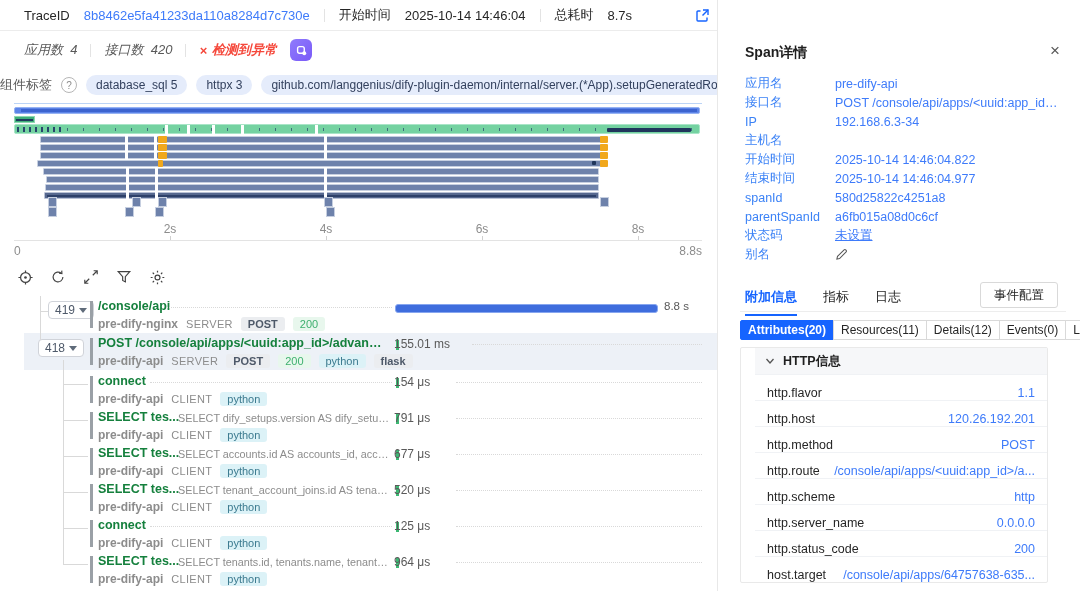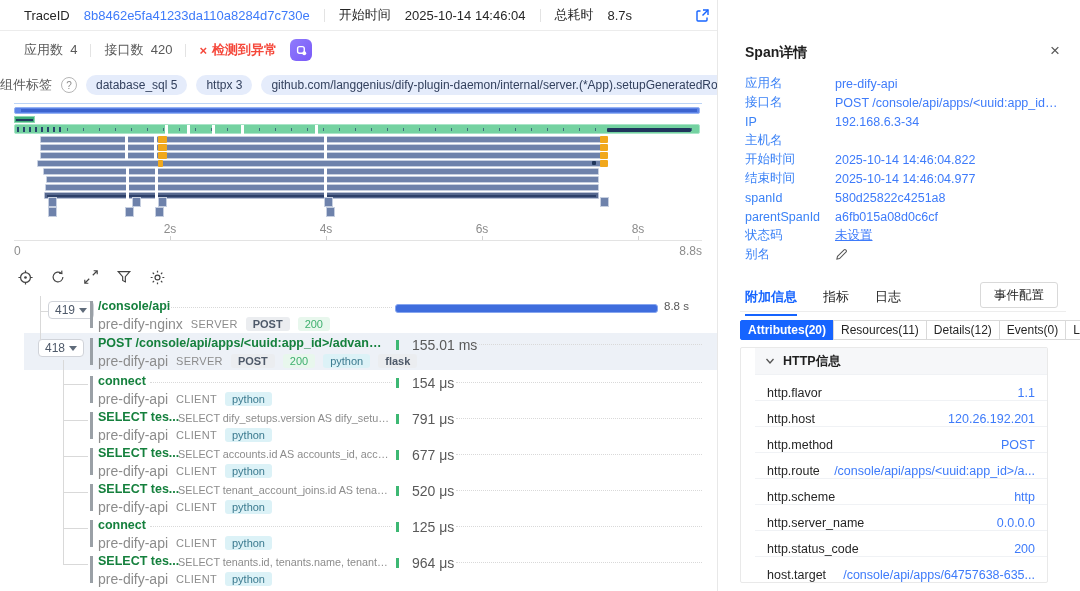--- a/index.html
+++ b/index.html
@@ -8,21 +8,21 @@
   .hline{position:absolute;height:1px;background:#ececec;}
   .vdiv{width:1px;height:13px;background:#e3e3e3;}
 
   
   #tophdr{position:absolute;left:0;top:0;width:717px;height:30px;display:flex;align-items:center;gap:14px;padding-left:24px;box-sizing:border-box;}
   .lbl{color:#262626;}
   .link{color:#3e7bfa;}
   #ext-link{position:absolute;left:695px;top:8px;cursor:pointer;}
 
   
-  #stats{position:absolute;left:0;top:38px;width:717px;height:24px;display:flex;align-items:center;gap:13px;padding-left:24px;box-sizing:border-box;color:#595959;}
+  #stats{position:absolute;left:0;top:38px;width:717px;height:24px;display:flex;align-items:center;gap:13px;padding-left:24px;box-sizing:border-box;color:#595959;font-style:italic;}
   .err{color:#f5483b;display:flex;align-items:center;gap:5px;font-weight:bold;}
   .err .xm{font-weight:bold;font-size:13px;}
   #ai-btn{width:22px;height:22px;border-radius:6px;background:linear-gradient(135deg,#8f7bfc,#7a5af8);display:flex;align-items:center;justify-content:center;cursor:pointer;}
 
   
   #tagsrow{position:absolute;left:0;top:72px;width:717px;height:26px;display:flex;align-items:center;gap:9px;box-sizing:border-box;overflow:hidden;}
   #tagsrow .tl{color:#595959;flex:0 0 auto;}
   .helpc{width:14px;height:14px;border:1px solid #b6b6b6;border-radius:50%;color:#8c8c8c;font-size:10px;display:inline-flex;align-items:center;justify-content:center;flex:0 0 auto;}
   .tagpill{background:#e5ecfb;color:#33415e;font-size:12px;padding:3px 10px;border-radius:11px;white-space:nowrap;flex:0 0 auto;cursor:pointer;}
 
@@ -64,25 +64,25 @@
   .caret{width:0;height:0;border-left:4px solid transparent;border-right:4px solid transparent;border-top:5px solid #5f6b7a;}
   .trow{position:absolute;left:0;width:717px;height:36px;cursor:pointer;}
   .selbg{position:absolute;left:24px;right:0;top:37px;height:37px;background:#edf1f7;}
   .cbar{position:absolute;left:90px;width:3px;height:27px;background:#9aa0a6;}
   .l1{position:absolute;left:98px;right:15px;height:18px;}
   .tt{position:absolute;left:0;top:1px;font-weight:bold;font-size:12.5px;color:#15803d;white-space:nowrap;}
   .tt.clip{max-width:288px;overflow:hidden;text-overflow:ellipsis;}
   .sd{position:absolute;left:80px;top:3px;width:214px;font-size:10.8px;color:#8c8c8c;white-space:nowrap;overflow:hidden;text-overflow:ellipsis;}
   .lead{position:absolute;top:9px;border-top:1px dotted #d9d9d9;}
   .mk{position:absolute;left:298px;top:5px;width:3px;height:10px;background:#3db873;}
-  .dur{position:absolute;left:314px;top:2px;font-size:14px;color:#595959;white-space:nowrap;text-align:center;}
+  .dur{position:absolute;left:296px;top:2px;font-size:12px;color:#595959;white-space:nowrap;text-align:center;}
   .bigbar{position:absolute;left:297px;top:6px;width:261px;height:7px;background:#3f6ddd;border:1px solid #87a6ef;border-radius:3px;}
   .durR{position:absolute;left:566px;top:2px;font-size:11.5px;color:#595959;}
   .l2{position:absolute;left:98px;top:17px;right:15px;height:18px;display:flex;align-items:center;gap:8px;}
-  .app{color:#8c8c8c;font-size:14px;}
+  .app{color:#8c8c8c;font-size:12px;font-weight:bold;}
   .kind{color:#8c8c8c;font-size:11px;letter-spacing:.3px;}
   .pill{font-size:11px;padding:1px 7px;border-radius:3px;white-space:nowrap;}
   .pgray{background:#ebedf0;color:#4e5969;font-weight:bold;}
   .pgreen{background:#e8f7ed;color:#3eb06e;}
   .pcyan{background:#dcf2f7;color:#3b7a8f;}
 
   
   #panel{position:absolute;left:717px;top:0;width:363px;height:591px;border-left:1px solid #e8e8e8;box-sizing:border-box;background:#fff;}
   #ptitle{position:absolute;left:27px;top:44px;font-size:14px;font-weight:bold;color:#1f1f1f;}
   #pclose{position:absolute;right:20px;top:42px;font-size:17px;color:#595959;cursor:pointer;line-height:1;}

